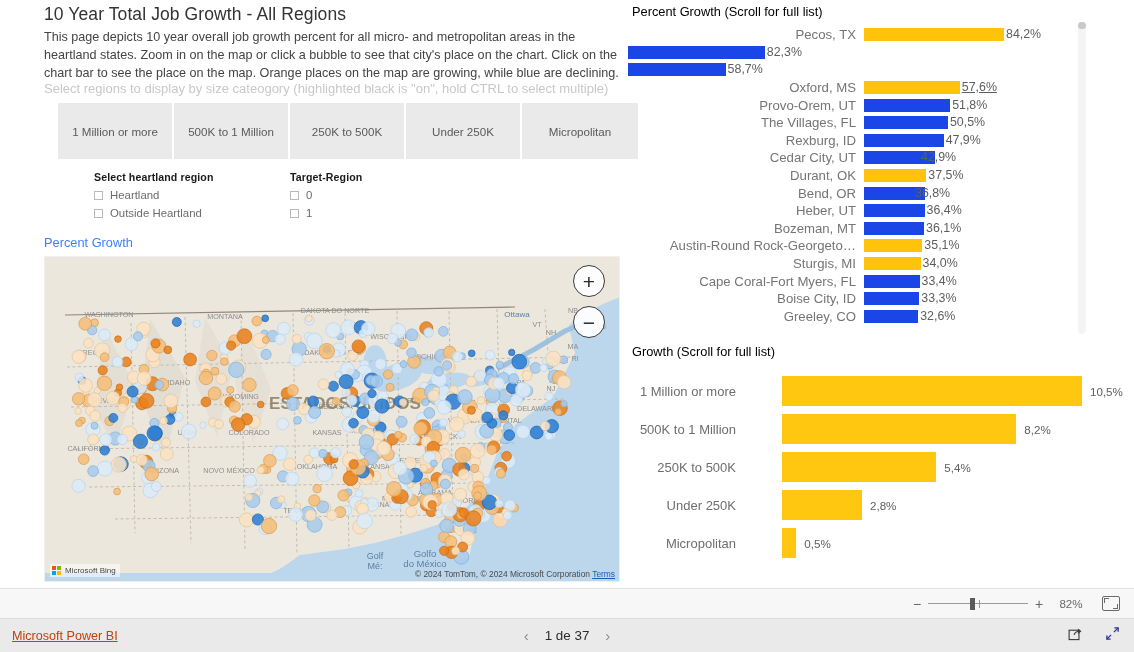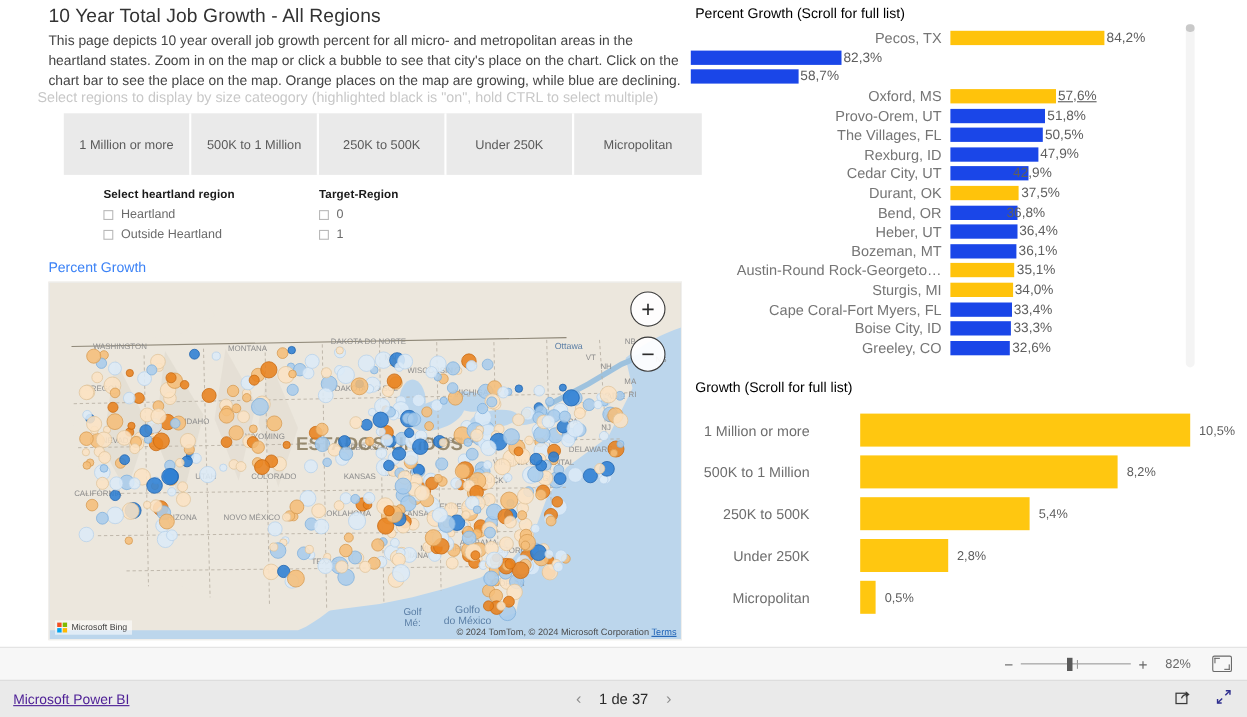--- a/index.html
+++ b/index.html
@@ -22,21 +22,21 @@
   .page-title {
     position:absolute; left:44px; top:4px;
     font-size:17.5px; color:#333333; font-weight:400; letter-spacing:.1px;
     white-space:nowrap;
   }
   .page-desc {
     position:absolute; left:44px; top:28px; width:575px;
     font-size:12.6px; color:#444444; line-height:18.2px;
   }
   .select-hint {
-    position:absolute; left:34px; top:81px;
+    position:absolute; left:44px; top:81px;
     font-size:13px; color:#c8c8c8;
     white-space:nowrap;
   }
 
   
   .slicer { position:absolute; left:58px; top:103px; display:flex; }
   .slicer-btn {
     width:116px; height:56px;
     background:#eaeaea;
     border-right:2px solid #ffffff;
@@ -154,21 +154,21 @@
   .zm-fit::before { left:1.2px; top:1.2px; border-right:none; border-bottom:none; }
   .zm-fit::after  { right:1.2px; bottom:1.2px; border-left:none; border-top:none; }
 
   .footer {
     position:absolute; left:0; top:618px; width:1134px; height:34px;
     background:#eaeaea; border-top:1px solid #dcdcdc;
     display:flex; align-items:center;
   }
   .footer-brand {
     position:absolute; left:12px;
-    font-size:12.6px; color:#4c1d95; text-decoration:underline; cursor:pointer;
+    font-size:12.6px; color:#c2410c; text-decoration:underline; cursor:pointer;
     font-weight:400;
   }
   .pager {
     position:absolute; left:50%; transform:translateX(-50%);
     display:flex; align-items:center; gap:16px;
   }
   .pg-arrow { font-size:15px; color:#8d8d8d; cursor:pointer; }
   .pg-label { font-size:13.4px; color:#2b2b2b; }
   .footer-icons { position:absolute; right:14px; display:flex; align-items:center; gap:22px; }
   .ficon { cursor:pointer; }

